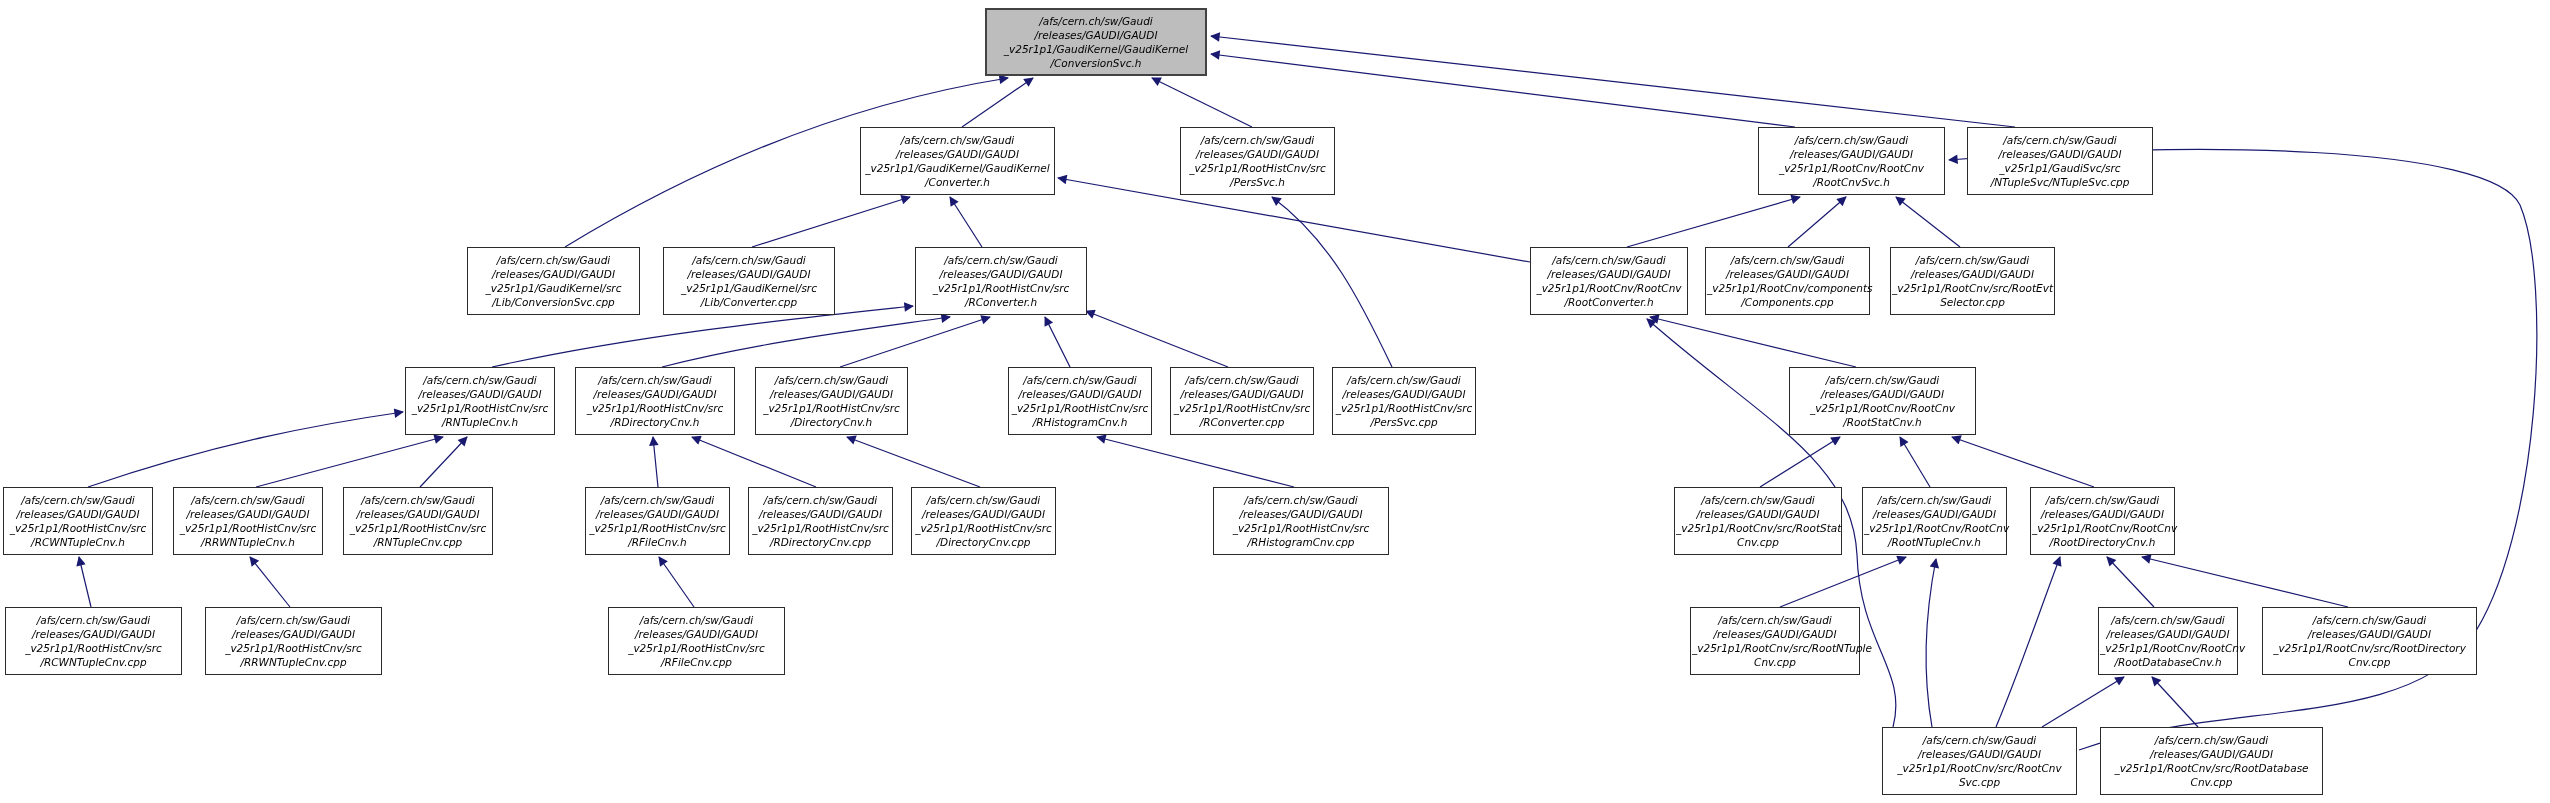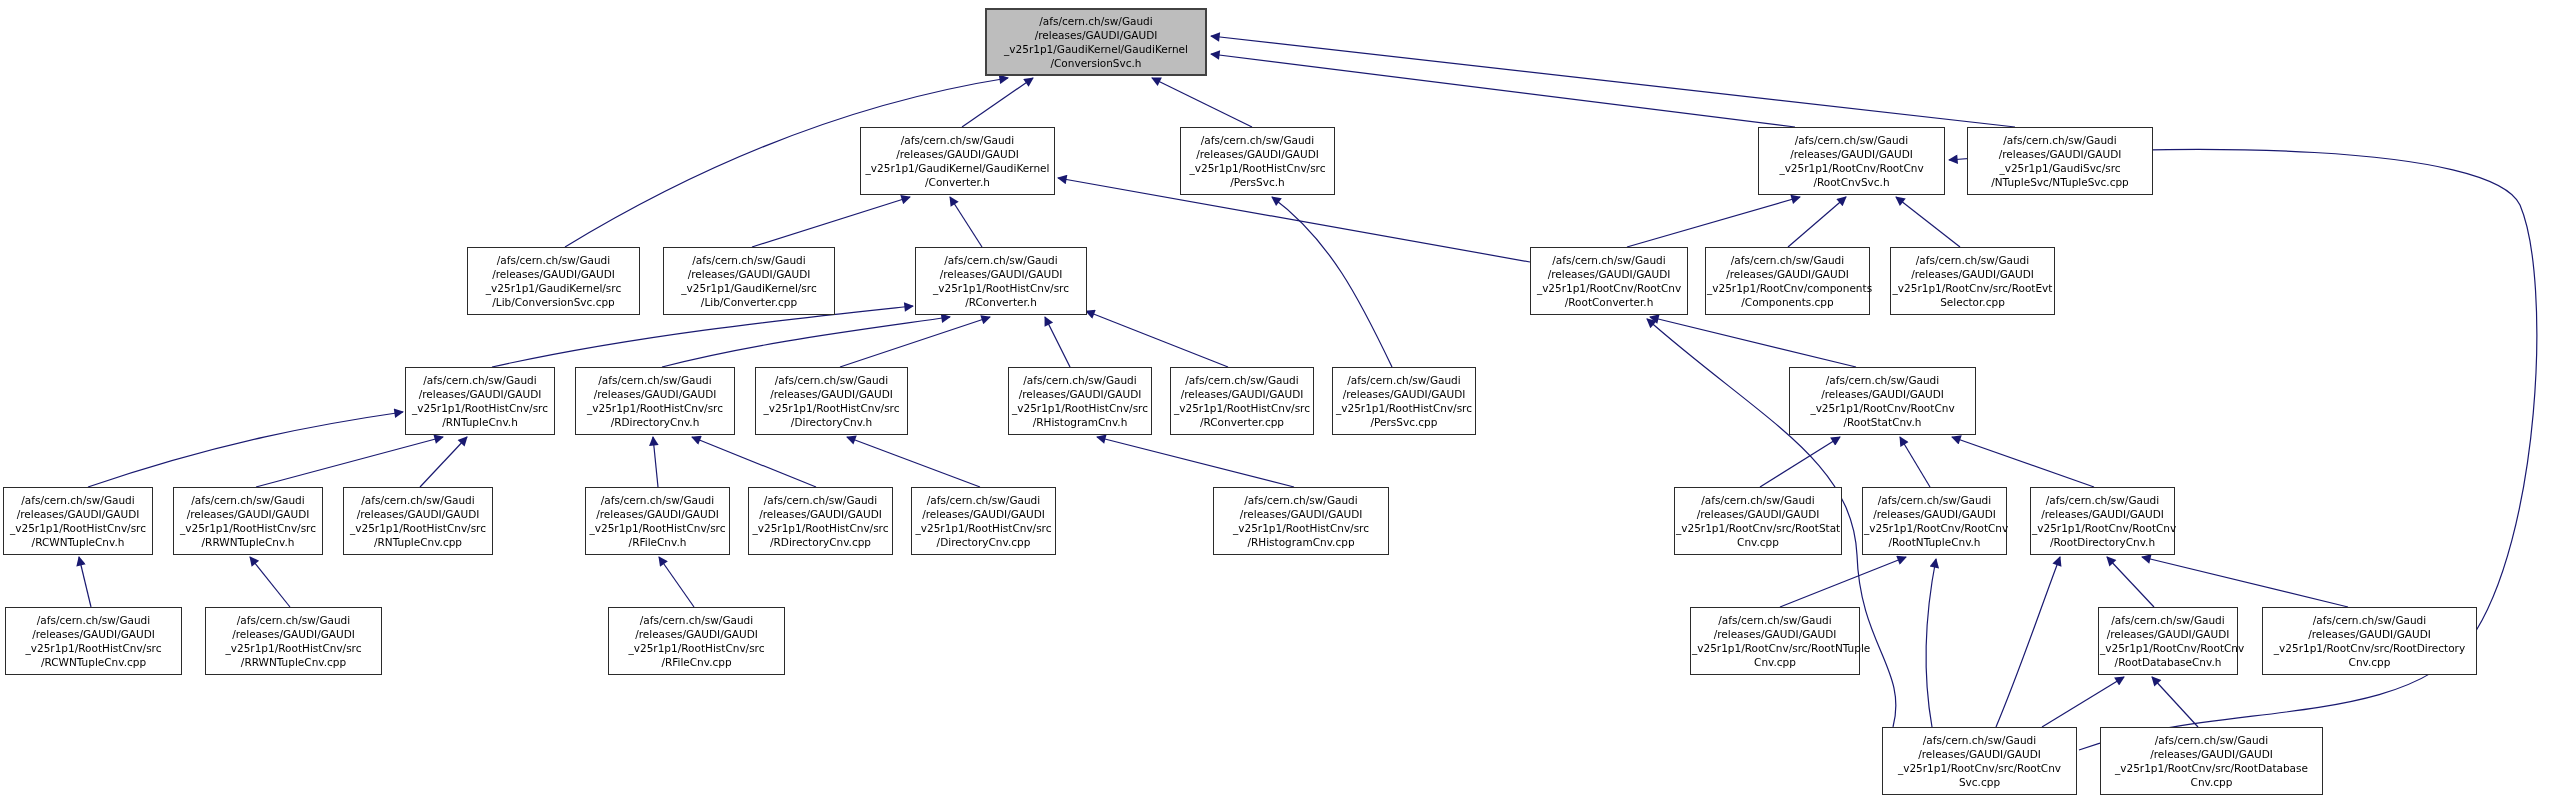--- a/index.html
+++ b/index.html
@@ -12,21 +12,21 @@
     position:absolute; box-sizing:border-box; background:#ffffff;
     border:1px solid #2b2b2b; color:#000; font-size:10.5px; line-height:14px;
     text-align:center; white-space:pre-line; display:flex; flex-direction:column;
     justify-content:center; padding:2px 1px; cursor:pointer; z-index:2;
   }
   .node.root { background:#bdbdbd; border:2px solid #424242; }
 </style>
 </head>
 <body>
 
-<div id="canvas" style="background: rgb(255, 255, 255);">
+<div id="canvas" style="background: rgb(255, 255, 255); font-style: italic;">
   <svg id="edges" xmlns="http://www.w3.org/2000/svg">
     <defs>
       <marker id="arrow" viewBox="0 0 10 10" refX="9" refY="5" markerWidth="10" markerHeight="8" orient="auto">
         <path d="M0,0 L10,5 L0,10 z" fill="#191970"></path>
       </marker>
     </defs>
     <g id="edge-group">
         <path d="M565,247 C700,165 850,103 1008,78" fill="none" stroke="#191970" stroke-width="1.2" marker-end="url(#arrow)"></path>
         <path d="M962,127 L1033,78" fill="none" stroke="#191970" stroke-width="1.2" marker-end="url(#arrow)"></path>
         <path d="M1252,127 L1152,78" fill="none" stroke="#191970" stroke-width="1.2" marker-end="url(#arrow)"></path>

